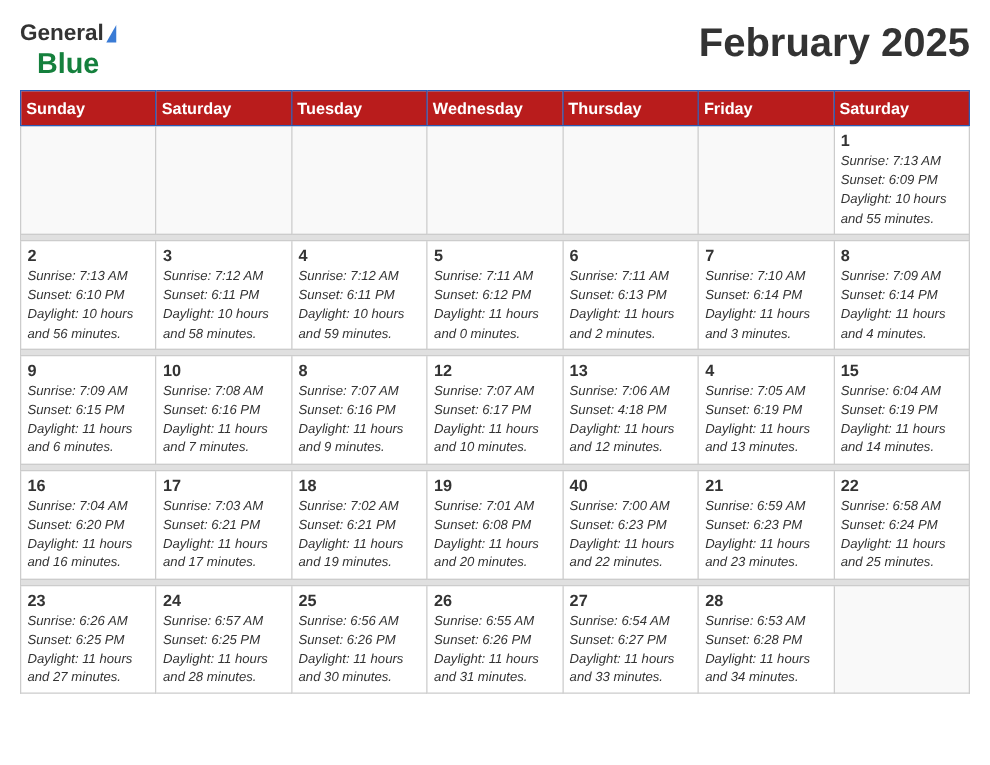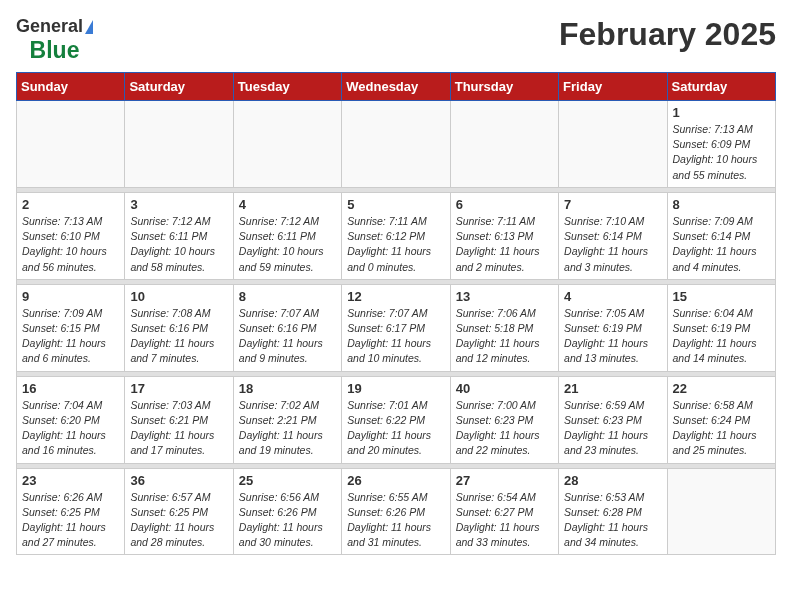--- a/index.html
+++ b/index.html
@@ -225,21 +225,21 @@
         <td>
           <span class="day-number">12</span>
           <div class="day-info">Sunrise: 7:07 AM
 Sunset: 6:17 PM
 Daylight: 11 hours
 and 10 minutes.</div>
         </td>
         <td>
           <span class="day-number">13</span>
           <div class="day-info">Sunrise: 7:06 AM
-Sunset: 5:18 PM
+Sunset: 4:18 PM
 Daylight: 11 hours
 and 12 minutes.</div>
         </td>
         <td>
           <span class="day-number">4</span>
           <div class="day-info">Sunrise: 7:05 AM
 Sunset: 6:19 PM
 Daylight: 11 hours
 and 13 minutes.</div>
         </td>
@@ -265,28 +265,28 @@
         <td>
           <span class="day-number">17</span>
           <div class="day-info">Sunrise: 7:03 AM
 Sunset: 6:21 PM
 Daylight: 11 hours
 and 17 minutes.</div>
         </td>
         <td>
           <span class="day-number">18</span>
           <div class="day-info">Sunrise: 7:02 AM
-Sunset: 2:21 PM
+Sunset: 6:21 PM
 Daylight: 11 hours
 and 19 minutes.</div>
         </td>
         <td>
           <span class="day-number">19</span>
           <div class="day-info">Sunrise: 7:01 AM
-Sunset: 6:22 PM
+Sunset: 6:08 PM
 Daylight: 11 hours
 and 20 minutes.</div>
         </td>
         <td>
           <span class="day-number">40</span>
           <div class="day-info">Sunrise: 7:00 AM
 Sunset: 6:23 PM
 Daylight: 11 hours
 and 22 minutes.</div>
         </td>
@@ -310,21 +310,21 @@
       </tr>
       <tr class="week-row">
         <td>
           <span class="day-number">23</span>
           <div class="day-info">Sunrise: 6:26 AM
 Sunset: 6:25 PM
 Daylight: 11 hours
 and 27 minutes.</div>
         </td>
         <td>
-          <span class="day-number">36</span>
+          <span class="day-number">24</span>
           <div class="day-info">Sunrise: 6:57 AM
 Sunset: 6:25 PM
 Daylight: 11 hours
 and 28 minutes.</div>
         </td>
         <td>
           <span class="day-number">25</span>
           <div class="day-info">Sunrise: 6:56 AM
 Sunset: 6:26 PM
 Daylight: 11 hours

